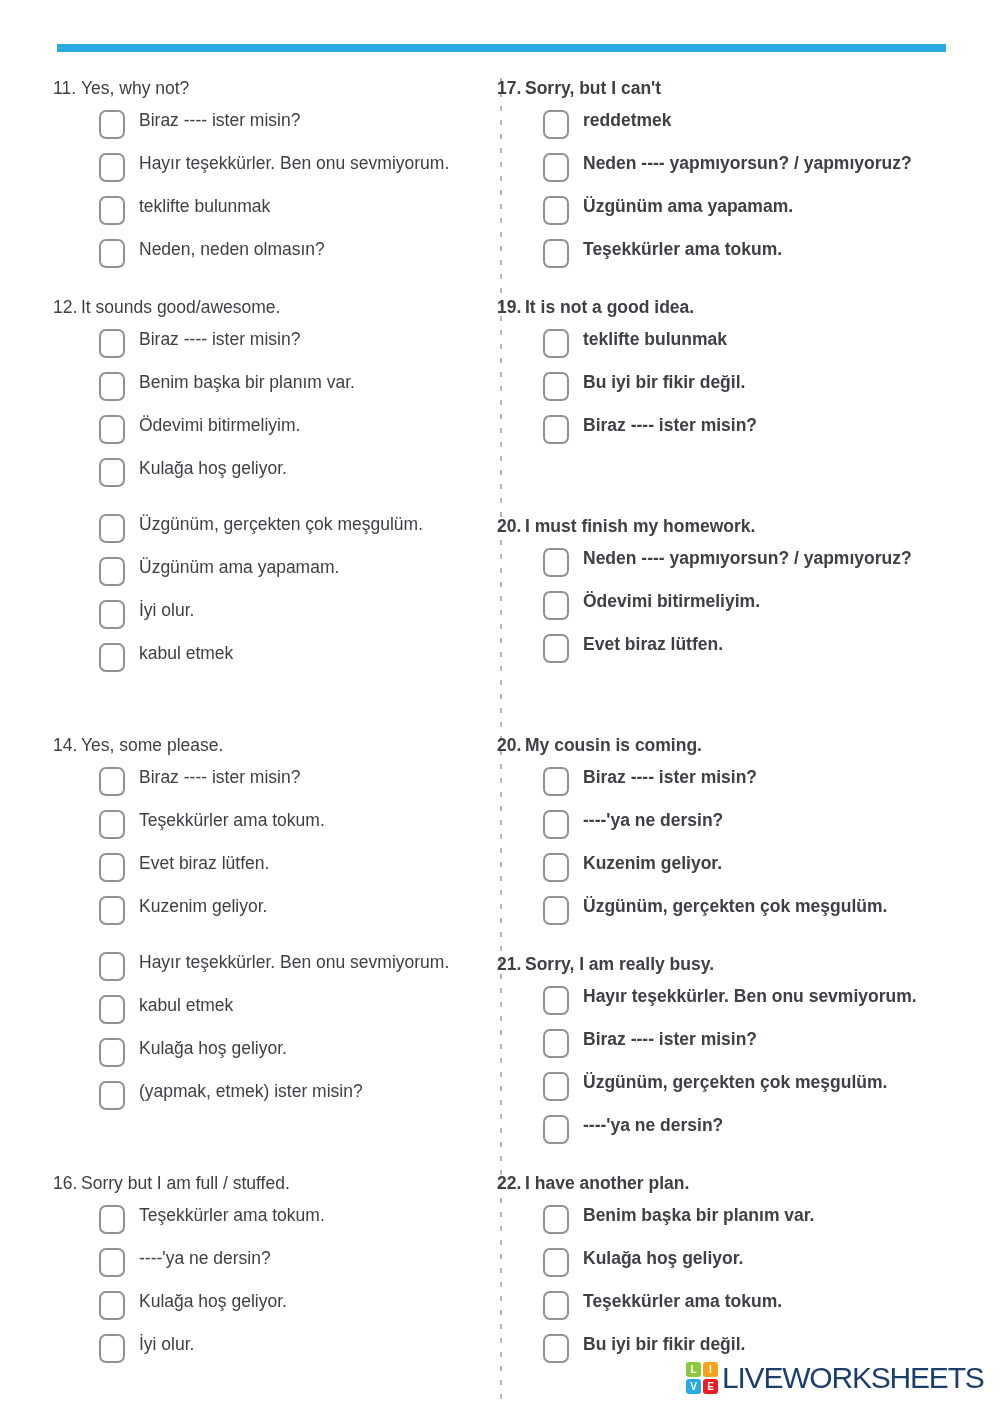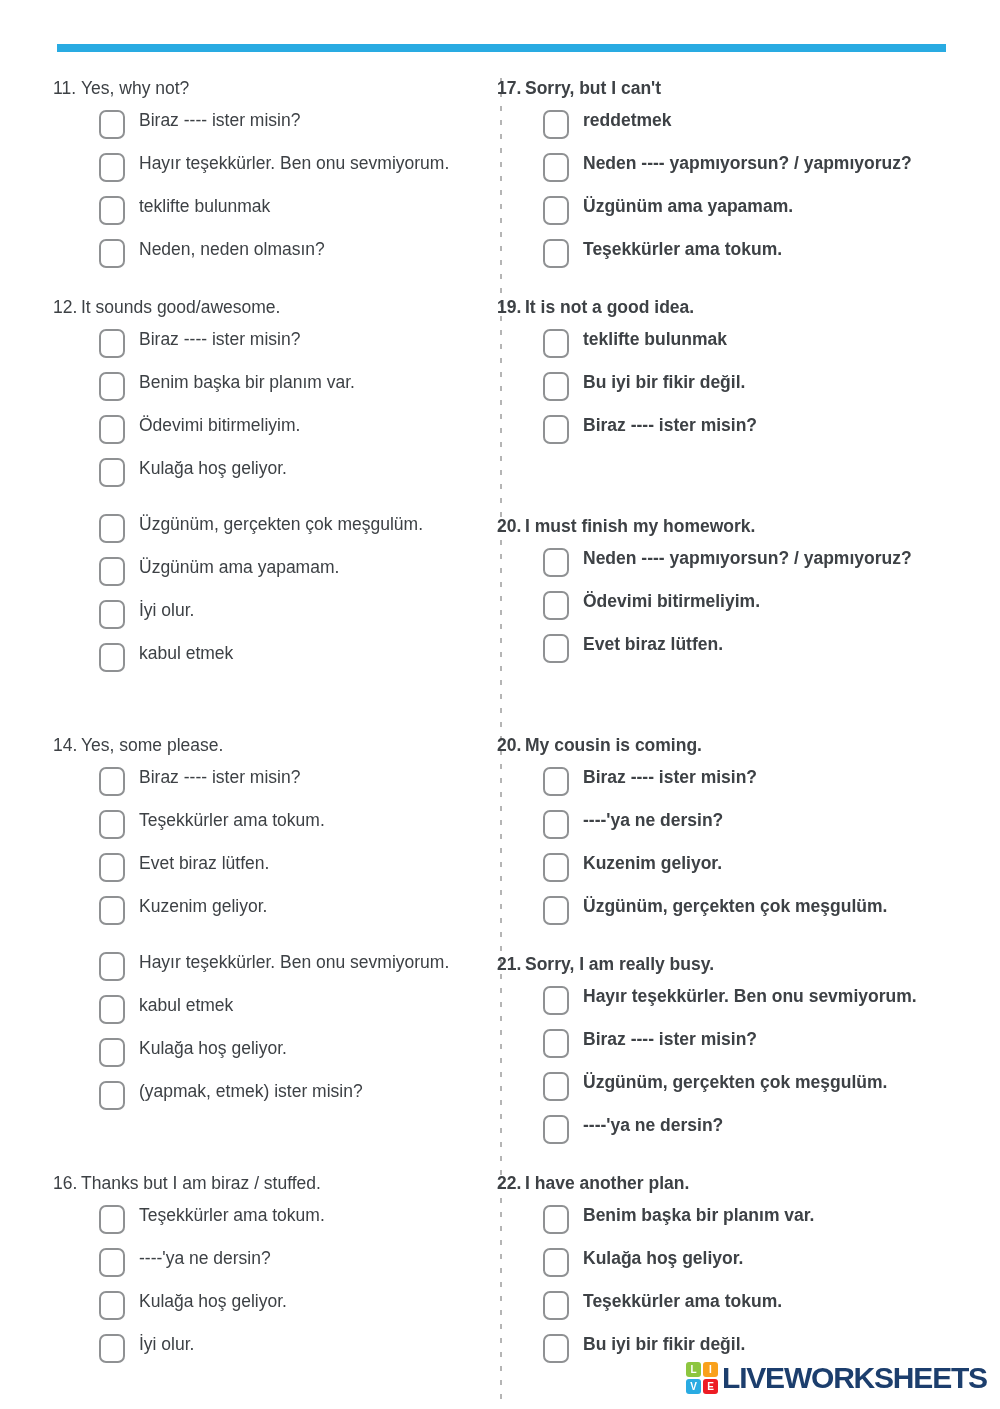--- a/index.html
+++ b/index.html
@@ -31,21 +31,21 @@
   .option-label { font-size:17.5px; white-space:nowrap; color:#3d4145; }
   .footer { position:absolute; left:686px; top:1361px; display:flex; align-items:center; }
   .logo-grid {
     display:grid; grid-template-columns:15px 15px; grid-template-rows:15px 15px;
     gap:2px; margin-right:4px;
   }
   .logo-tile {
     border-radius:3px; display:flex; align-items:center; justify-content:center;
     color:#ffffff; font-size:10px; font-weight:bold; line-height:1;
   }
-  .logo-text { font-size:30px; font-weight:bold; letter-spacing:-1.2px; }
+  .logo-text { font-size:30px; font-weight:normal; letter-spacing:-1.2px; }
 </style>
 </head>
 <body>
 
 <div class="page">
   <div class="topbar" style="background: rgb(41, 171, 226);"></div>
   <div class="divider"></div>
   <div class="columns">
     <div class="col" id="col-left">
         <div class="question">
@@ -146,21 +146,21 @@
             <span class="option-label">Kulağa hoş geliyor.</span>
           </div>
           <div class="option">
             <span class="checkbox"></span>
             <span class="option-label">(yapmak, etmek) ister misin?</span>
           </div>
         </div>
         <div class="question">
           <div class="q-title">
             <span class="q-num">16.</span>
-            <span class="q-text">Thanks but I am biraz / stuffed.</span>
+            <span class="q-text">Sorry but I am full / stuffed.</span>
           </div>
           <div class="option">
             <span class="checkbox"></span>
             <span class="option-label">Teşekkürler ama tokum.</span>
           </div>
           <div class="option">
             <span class="checkbox"></span>
             <span class="option-label">----'ya ne dersin?</span>
           </div>
           <div class="option">

